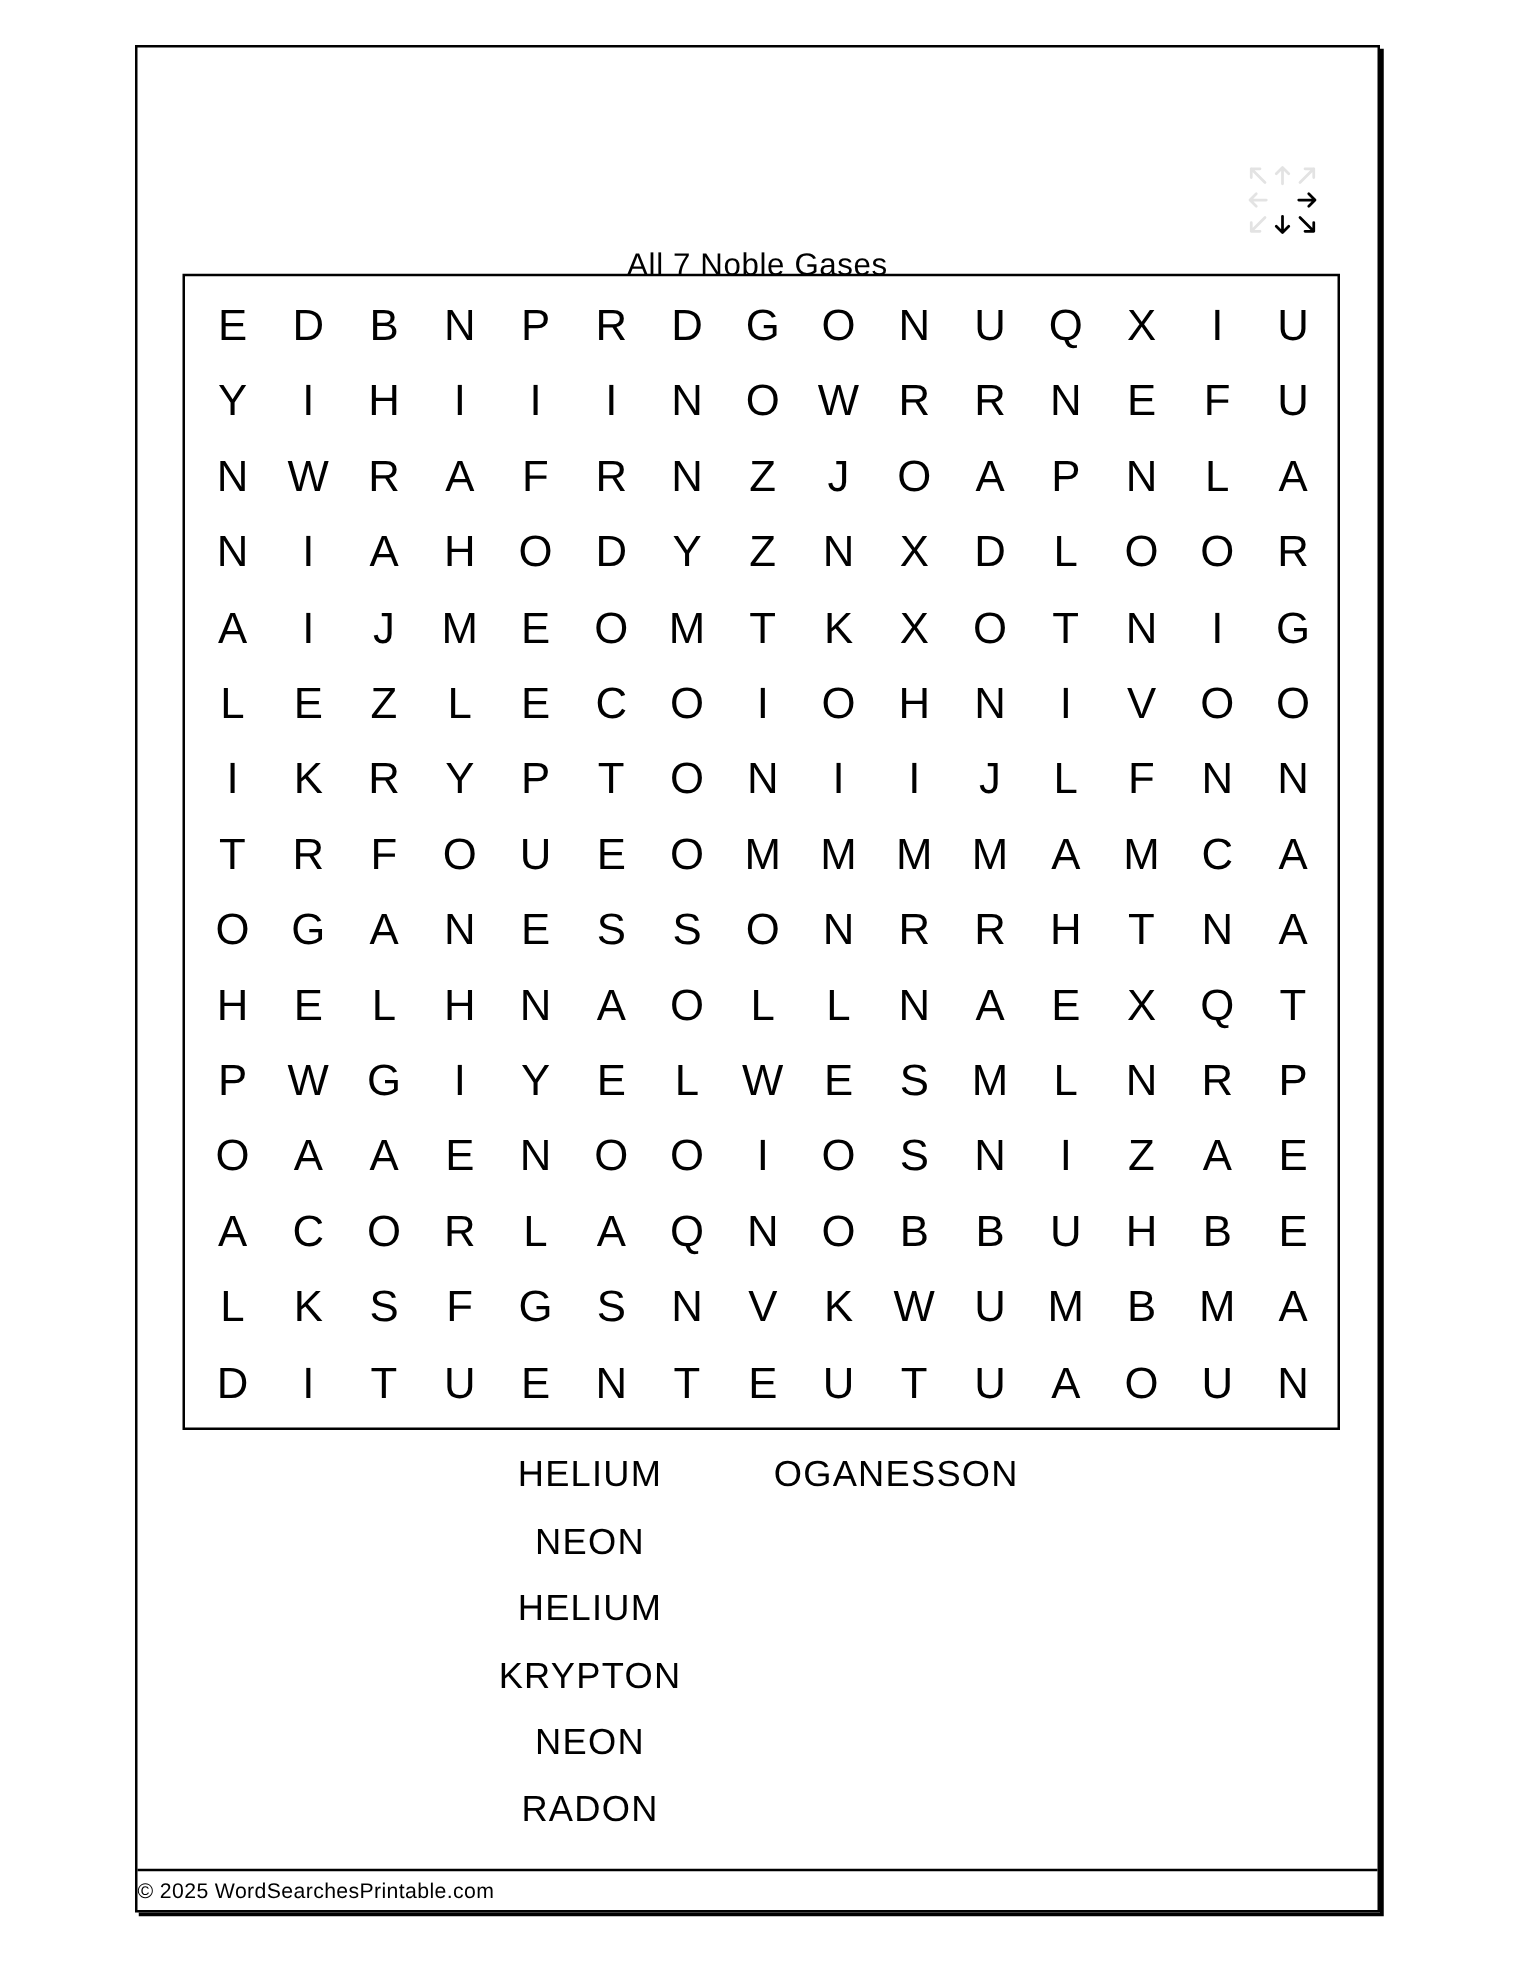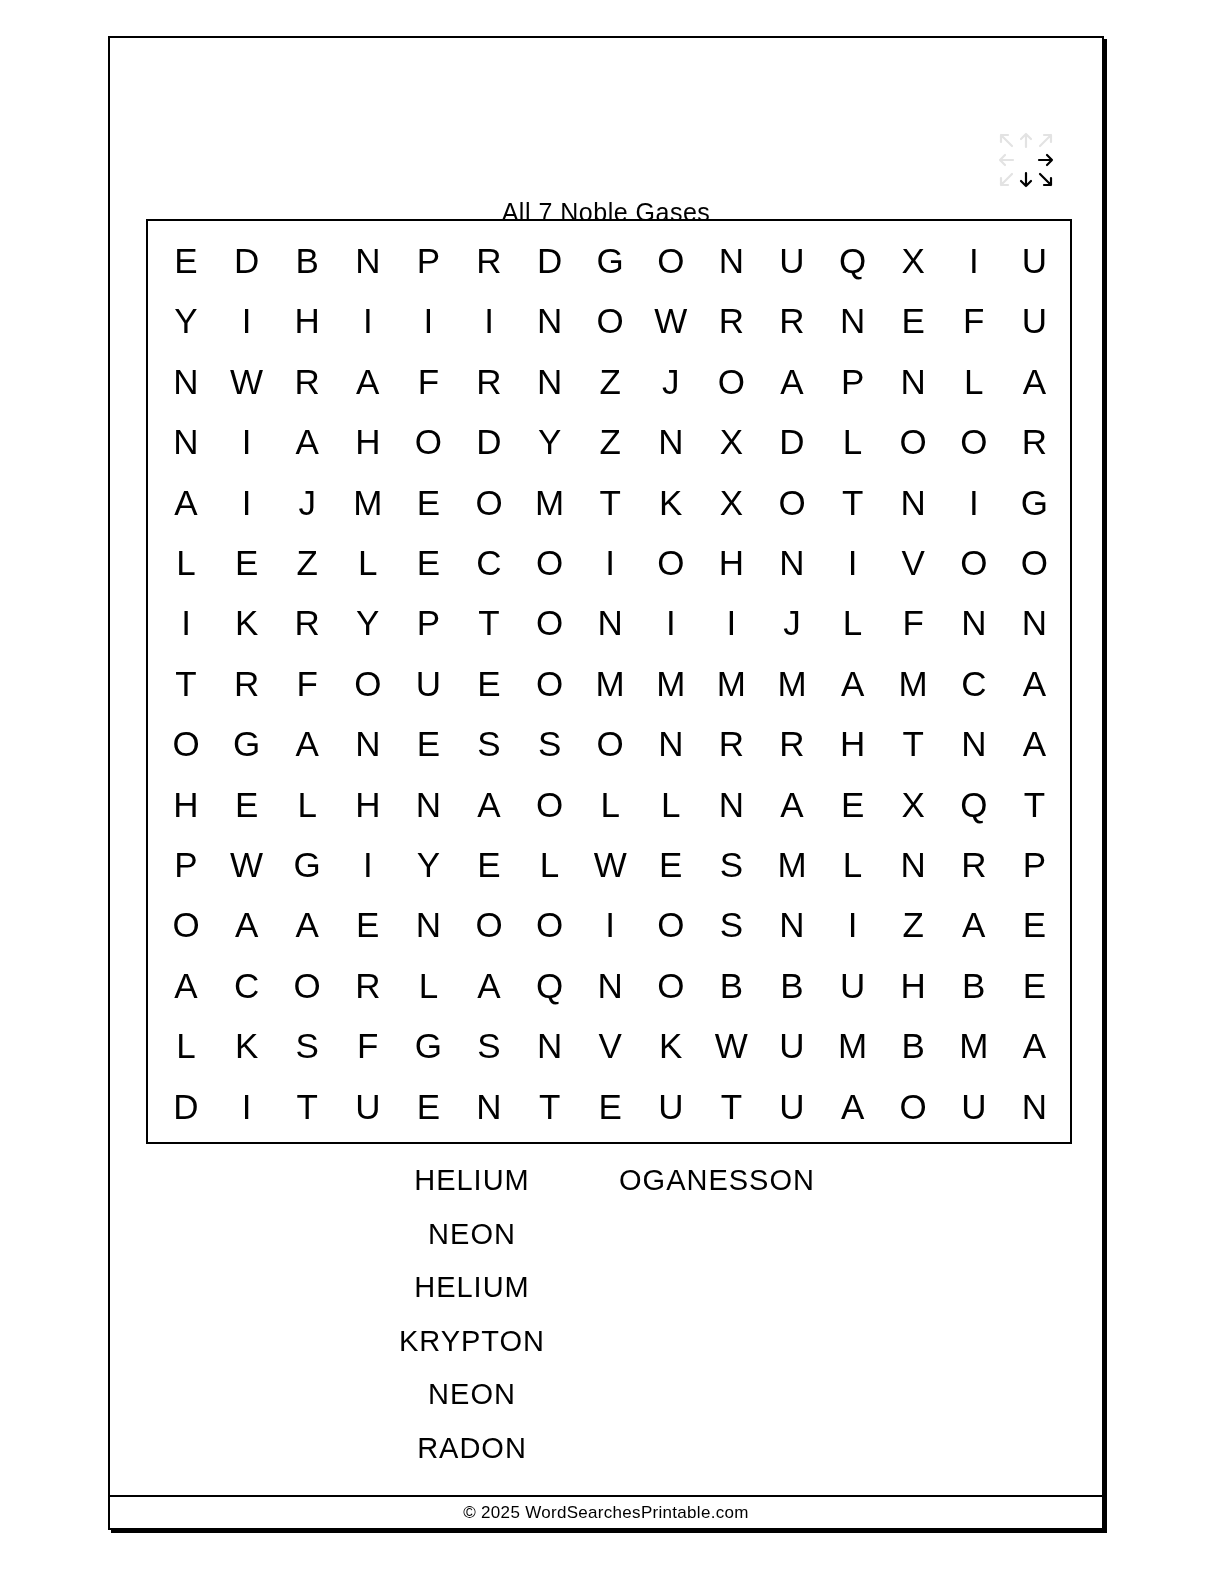--- a/index.html
+++ b/index.html
@@ -16,21 +16,21 @@
   .dir-icon { position:absolute; left:886px; top:92px; width:60px; height:60px; }
   .grid {
     position:absolute; left:36px; top:181px; width:926px; height:925px;
     border:2px solid #000; box-sizing:border-box;
   }
   .grid-row { position:absolute; left:8px; height:60px; width:908px; }
   .cell { position:absolute; width:60px; text-align:center; font-size:35px; top:0; line-height:60px; }
   .words { position:absolute; top:1126px; left:0; width:100%; }
   .word { position:absolute; font-size:29px; letter-spacing:1px; text-align:center; width:260px; }
   .footer-line { position:absolute; left:0; right:0; top:1457px; border-top:2px solid #000; }
-  .footer { position:absolute; left:0; width:100%; top:1465px; text-align:center; font-size:17px; letter-spacing:0.3px; }
+  .footer { position:absolute; left:0; width:100%; top:1465px; font-size:17px; letter-spacing:0.3px; }
 </style>
 </head>
 <body>
 
 <div class="page">
 
 
   <div class="subtitle">All 7 Noble Gases</div>
 
   <svg class="dir-icon" viewBox="0 0 60 60" fill="none" stroke-width="2.2" stroke-linecap="round" stroke-linejoin="round">

